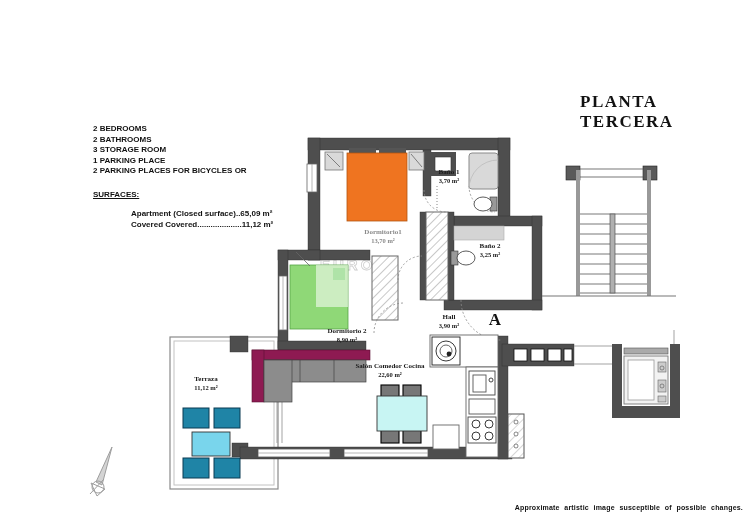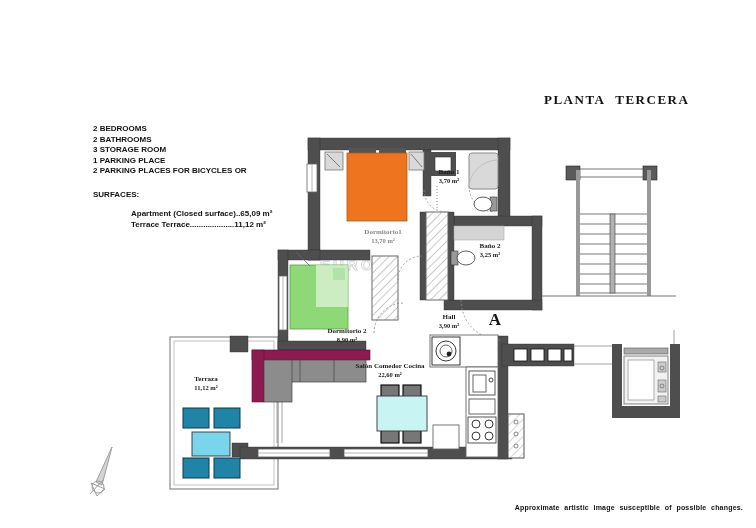--- a/index.html
+++ b/index.html
@@ -1,24 +1,24 @@
 <!DOCTYPE html>
 <html><head>
 <meta charset="utf-8">
 <style>
   html,body{margin:0;padding:0;background:#fff;}
   .page{position:relative;width:756px;height:528px;background:#ffffff;overflow:hidden;
         font-family:"Liberation Sans",sans-serif;color:#1a1a1a;}
-  .plan-title{position:absolute;left:544px;top:92px;font-family:"Liberation Serif",serif;
-        font-weight:bold;font-size:13px;letter-spacing:1.5px;word-spacing:6px;color:#111;}
+  .plan-title{position:absolute;left:580px;top:92px;font-family:"Liberation Serif",serif;
+        font-weight:bold;font-size:17px;letter-spacing:1.5px;word-spacing:6px;color:#111;}
   .info-block{position:absolute;left:93px;top:124px;width:240px;font-size:8px;font-weight:bold;
         line-height:10.5px;color:#111;}
   .info-apartment{margin-bottom:11px;}
   .info-feature{white-space:nowrap;}
-  .info-surfaces-heading{margin-top:13px;margin-bottom:9px;}
+  .info-surfaces-heading{margin-top:13px;margin-bottom:9px;text-decoration:underline;}
   .info-surface{white-space:nowrap;margin-left:38px;}
   .disclaimer{position:absolute;right:13px;top:504px;font-size:7px;font-weight:bold;
         letter-spacing:.2px;word-spacing:2.5px;color:#111;}
   svg{position:absolute;left:0;top:0;}
   svg text{font-family:"Liberation Serif",serif;font-weight:bold;}
   .room-name{font-size:7px;fill:#1a1a1a;}
   .room-area{font-size:6.5px;fill:#1a1a1a;}
   .room-name.dim,.room-area.dim{fill:#8a8a8a;}
   .marker-a{font-size:17px;fill:#111;}
   .watermark{font-family:"Liberation Sans",sans-serif;font-size:15px;letter-spacing:3px;
@@ -32,21 +32,21 @@
   <div class="plan-title">PLANTA TERCERA</div>
 
   <div class="info-block">
     <div class="info-feature">2 BEDROOMS</div>
     <div class="info-feature">2 BATHROOMS</div>
     <div class="info-feature">3 STORAGE ROOM</div>
     <div class="info-feature">1 PARKING PLACE</div>
     <div class="info-feature">2 PARKING PLACES FOR BICYCLES OR</div>
     <div class="info-surfaces-heading">SURFACES:</div>
     <div class="info-surface">Apartment (Closed surface)..65,09 m²</div>
-    <div class="info-surface">Terrace Terrace....................11,12 m²</div>
+    <div class="info-surface">Covered Covered....................11,12 m²</div>
   </div>
 
   <svg width="756" height="528" viewBox="0 0 756 528">
     <defs>
       <pattern id="hatch" width="6" height="6" patternUnits="userSpaceOnUse" patternTransform="rotate(45)">
         <line x1="0" y1="0" x2="0" y2="6" stroke="#777" stroke-width="1"></line>
       </pattern>
     </defs>
 
     <text class="watermark" x="320" y="270">EUROPA</text>

